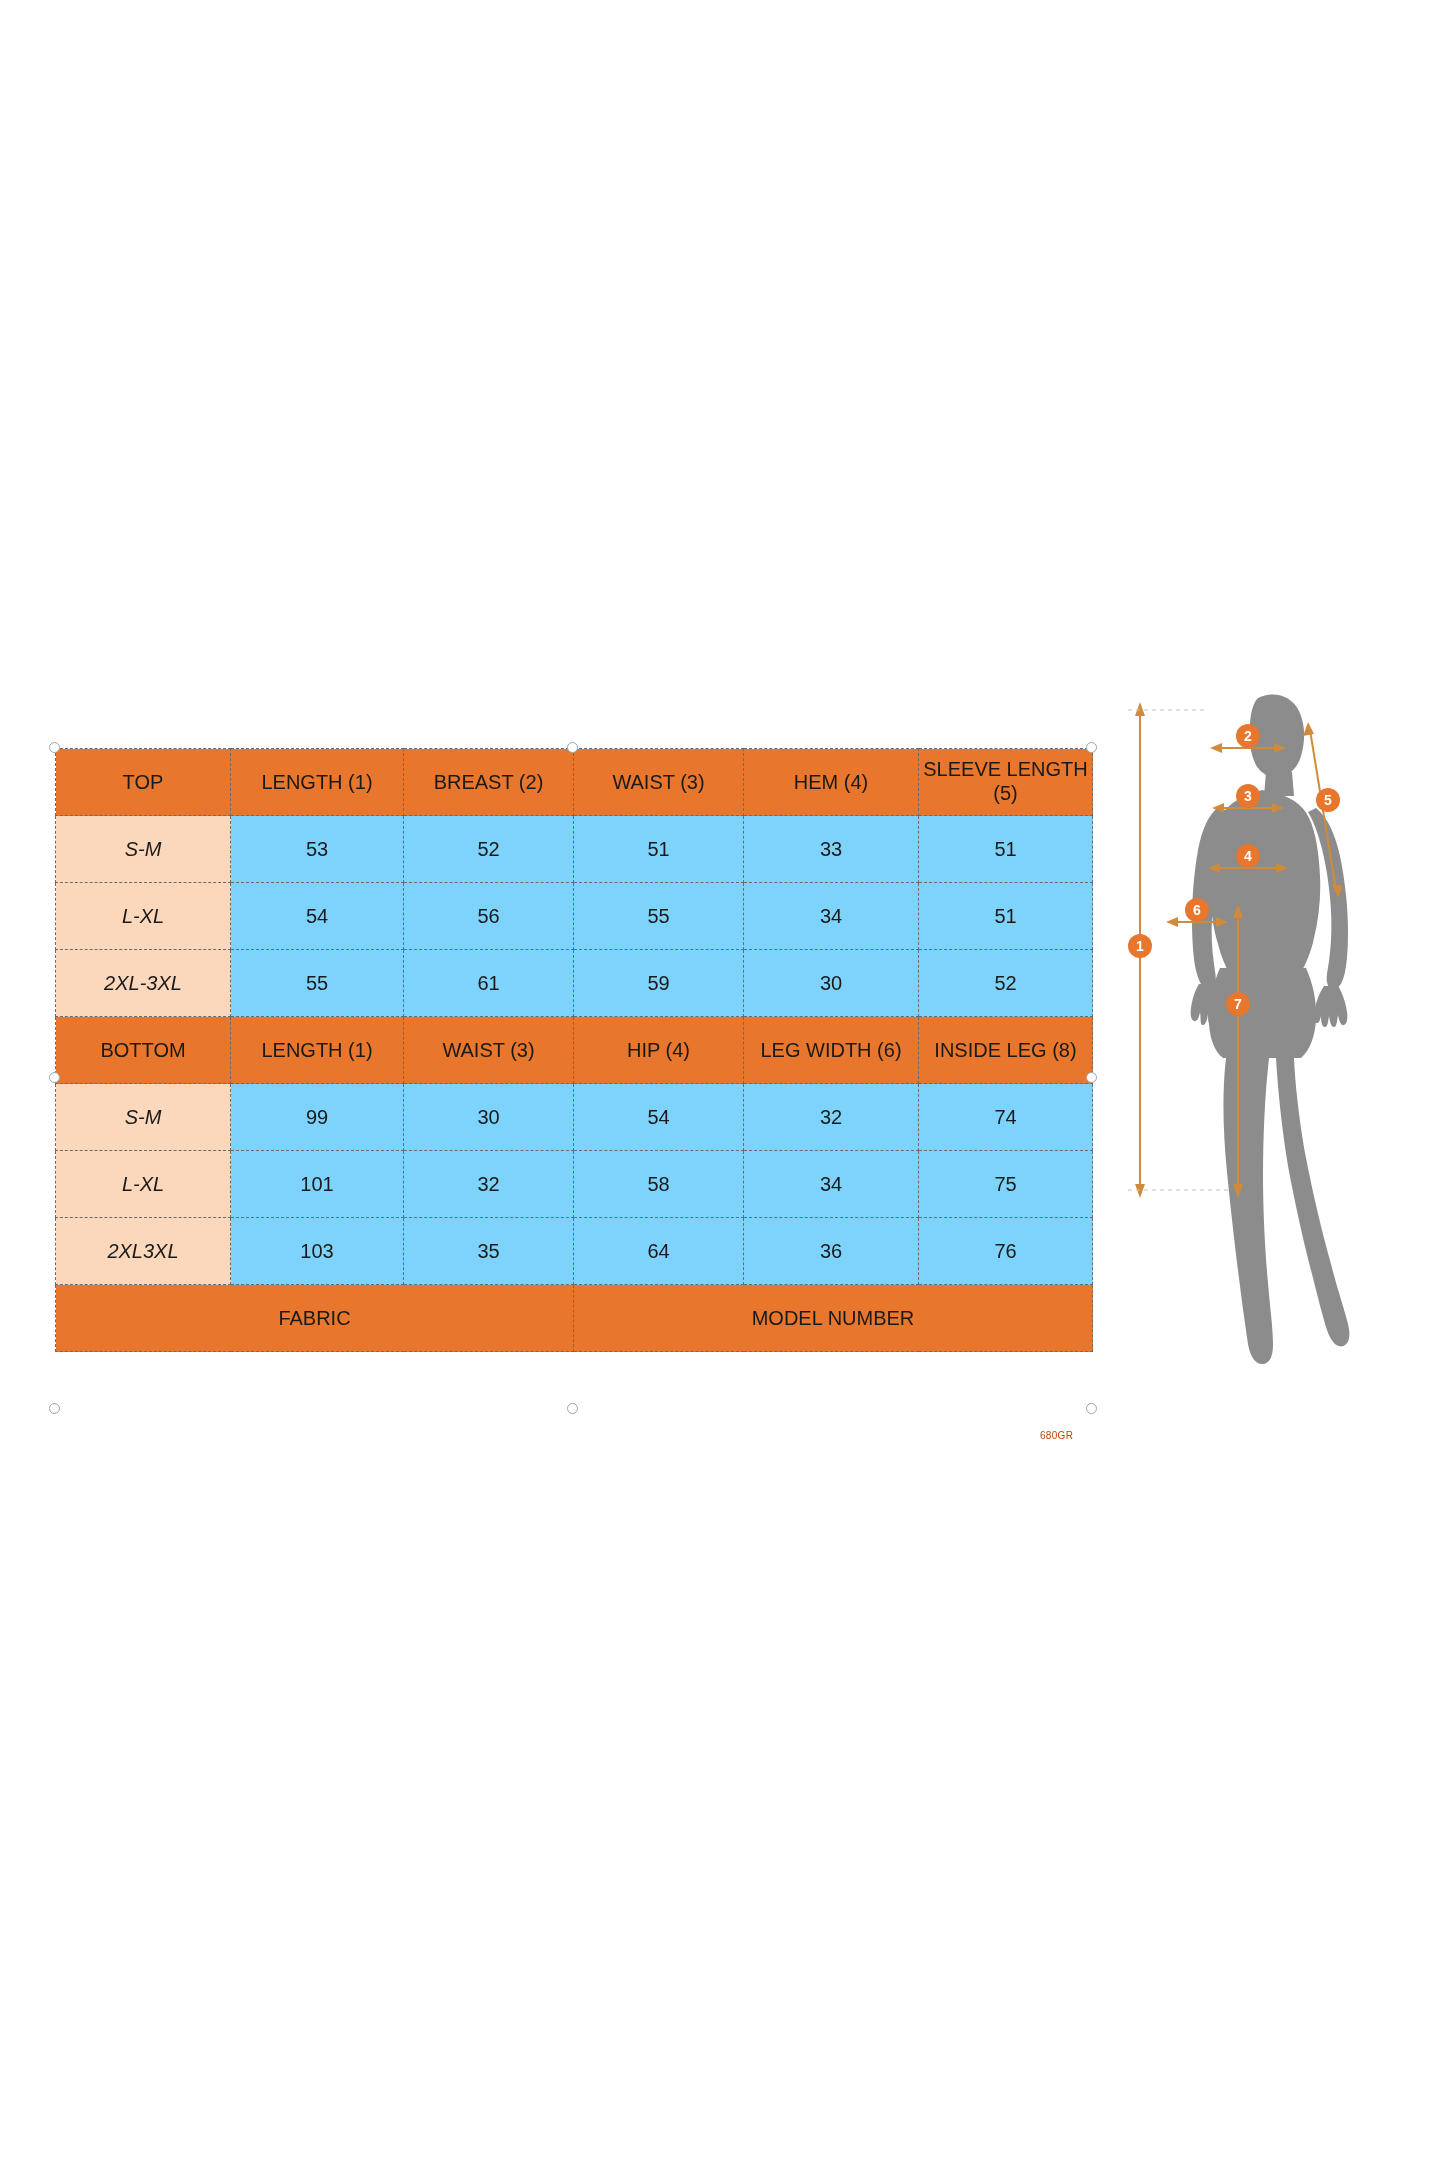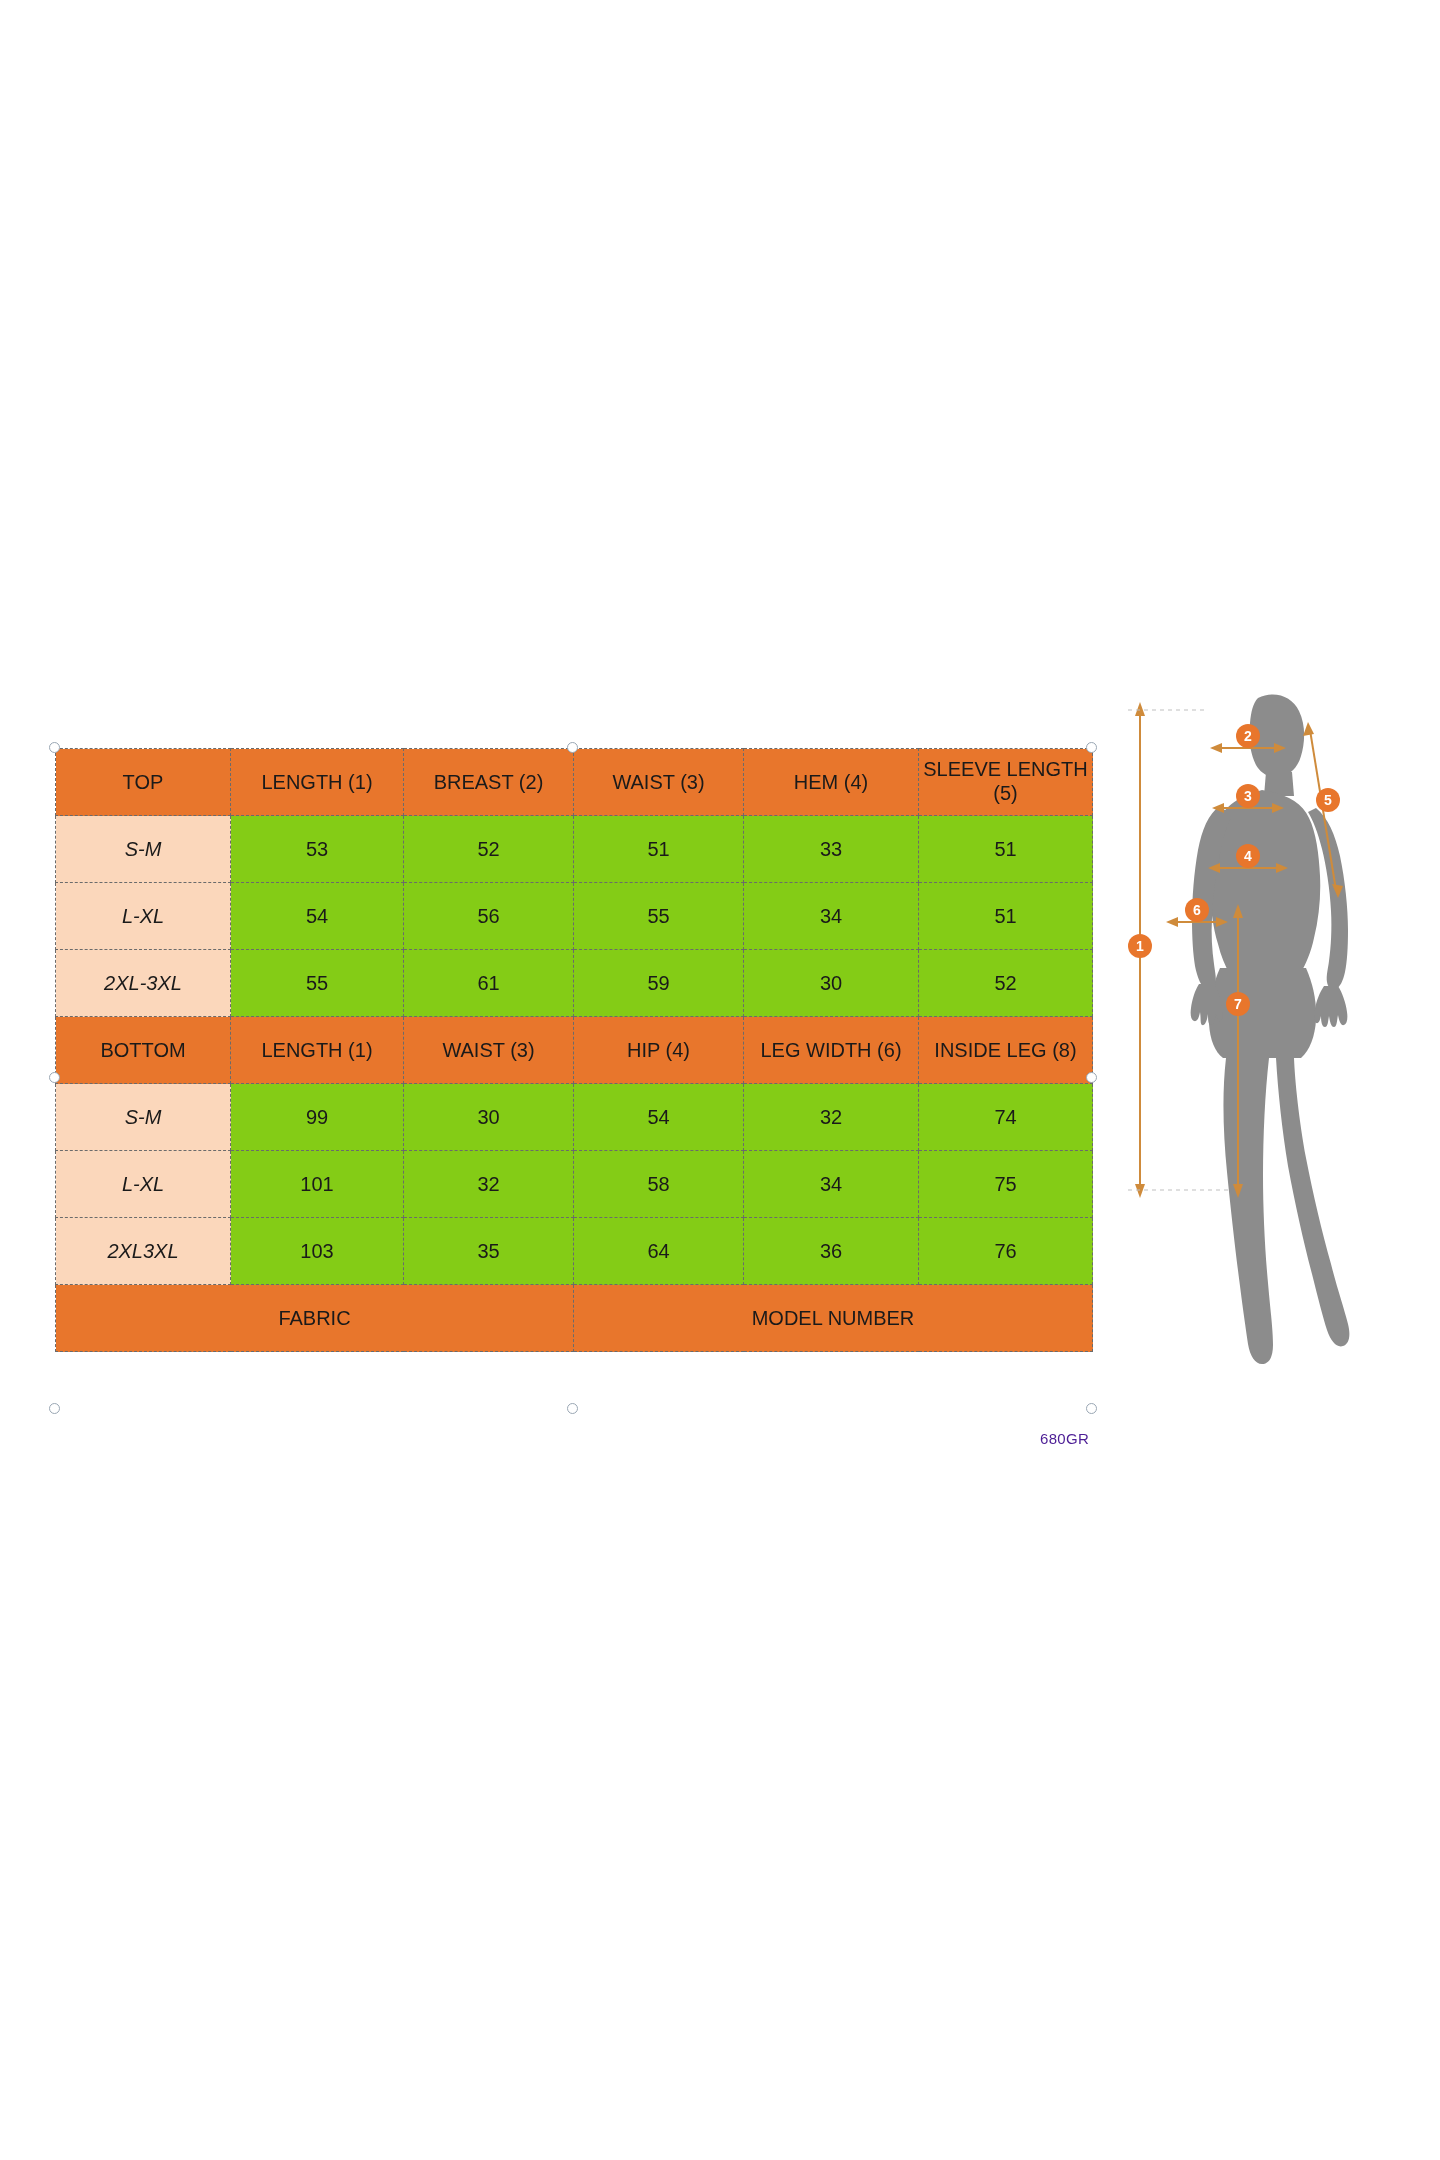--- a/index.html
+++ b/index.html
@@ -60,21 +60,21 @@
   }
 
   .rowlabel {
     background: #fbd7bb;
     font-weight: bold;
     font-size: 21px;
     font-style: italic;
   }
 
   .val {
-    background: #84cc16;
+    background: #7dd3fc;
     font-size: 22px;
   }
 
   .fabric-hdr, .model-hdr {
     background: #e8762c;
     font-weight: bold;
     font-size: 21px;
   }
 
   .fabric-val, .model-val {
@@ -98,22 +98,22 @@
     border-radius: 50%;
     background: #ffffff;
     border: 1.5px solid #9aa7b4;
     box-sizing: border-box;
   }
 
   .code-label {
     position: absolute;
     left: 1040px;
     top: 1430px;
-    font-size: 15px;
-    color: #4c1d95;
+    font-size: 10px;
+    color: #c2410c;
     letter-spacing: 0.3px;
   }
 
   
   .figure-panel {
     position: absolute;
     left: 1110px;
     top: 690px;
     width: 330px;
     height: 770px;

